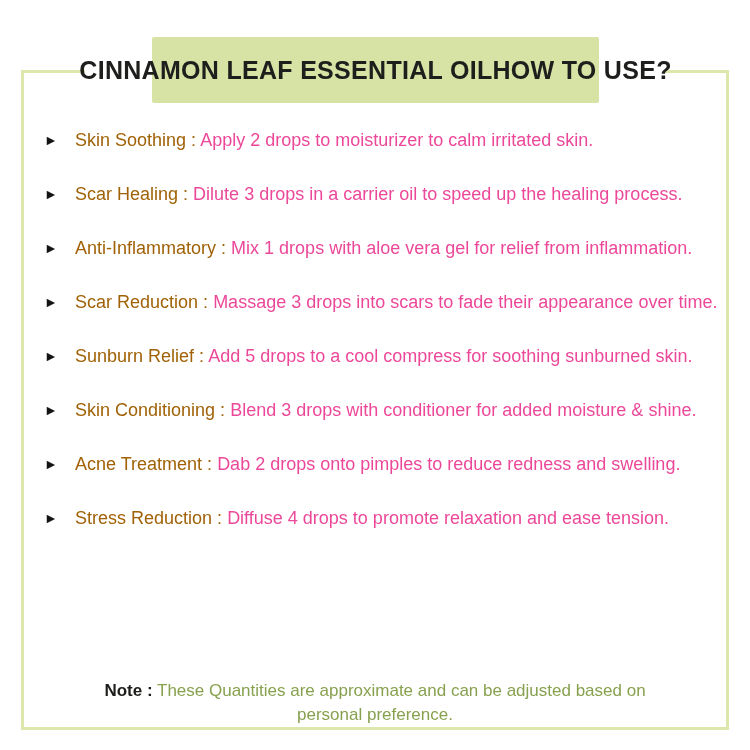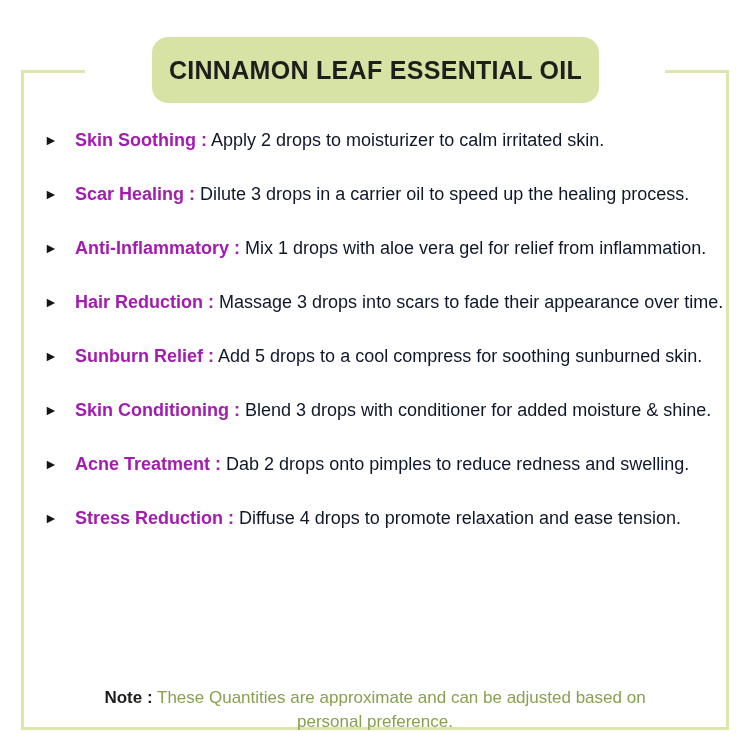--- a/index.html
+++ b/index.html
@@ -25,21 +25,21 @@
   .f-topleft  { left: 21px;  top: 70px;  width: 64px;  height: 3px;  }
   .f-topright { left: 665px; top: 70px;  width: 64px;  height: 3px;  }
   
   .header-box {
     position: absolute;
     left: 152px;
     top: 37px;
     width: 447px;
     height: 66px;
     background: #d6e3a5;
-    border-radius: 16px;
+    border-radius: 2px;
     display: flex;
     flex-direction: row;
     align-items: center;
     justify-content: center;
     z-index: 2;
   }
   .header-line {
     font-size: 25px;
     line-height: 31px;
     font-weight: bold;
@@ -67,59 +67,60 @@
     width: 31px;
     font-size: 14px;
     line-height: 25px;
     color: #141414;
   }
   .item-text {
     flex: 1 1 auto;
     min-width: 0;
   }
   .item-label, .item-sep {
-    font-weight: bold;
-    color: #a21caf;
+    font-weight: normal;
+    color: #a16207;
   }
   .item-desc {
-    color: #0f172a;
+    color: #ec4899;
   }
   
   .note {
     position: absolute;
     left: 0;
     top: 675px;
     width: 100%;
     text-align: center;
     font-size: 17px;
     line-height: 24px;
   }
   .note-inner {
     max-width: 565px;
-    margin: 11px auto;
+    margin: 4px auto;
   }
   .note-label, .note-sep {
     font-weight: bold;
     color: #1d1d1b;
   }
   .note-text {
     color: #87a14e;
   }
 </style>
 </head>
 <body>
 
 <div class="frame-line f-left"></div>
 <div class="frame-line f-right"></div>
 <div class="frame-line f-bottom"></div>
 <div class="frame-line f-topleft"></div>
 <div class="frame-line f-topright"></div>
 
 <div class="header-box">
   <div class="header-line">CINNAMON LEAF ESSENTIAL OIL</div>
+  <div class="header-line">HOW TO USE?</div>
 </div>
 
 <div class="usage-list">
 
   <div class="item">
     <span class="bullet">►</span>
     <span class="item-text"><span class="item-label">Skin Soothing</span> <span class="item-sep">:</span> <span class="item-desc">Apply 2 drops to moisturizer to calm irritated skin.</span></span>
   </div>
 
   <div class="item">
@@ -127,21 +128,21 @@
     <span class="item-text"><span class="item-label">Scar Healing</span> <span class="item-sep">:</span> <span class="item-desc">Dilute 3 drops in a carrier oil to speed up the healing process.</span></span>
   </div>
 
   <div class="item">
     <span class="bullet">►</span>
     <span class="item-text"><span class="item-label">Anti-Inflammatory</span> <span class="item-sep">:</span> <span class="item-desc">Mix 1 drops with aloe vera gel for relief from inflammation.</span></span>
   </div>
 
   <div class="item">
     <span class="bullet">►</span>
-    <span class="item-text"><span class="item-label">Hair Reduction</span> <span class="item-sep">:</span> <span class="item-desc">Massage 3 drops into scars to fade their appearance over time.</span></span>
+    <span class="item-text"><span class="item-label">Scar Reduction</span> <span class="item-sep">:</span> <span class="item-desc">Massage 3 drops into scars to fade their appearance over time.</span></span>
   </div>
 
   <div class="item">
     <span class="bullet">►</span>
     <span class="item-text"><span class="item-label">Sunburn Relief</span> <span class="item-sep">:</span> <span class="item-desc">Add 5 drops to a cool compress for soothing sunburned skin.</span></span>
   </div>
 
   <div class="item">
     <span class="bullet">►</span>
     <span class="item-text"><span class="item-label">Skin Conditioning</span> <span class="item-sep">:</span> <span class="item-desc">Blend 3 drops with conditioner for added moisture &amp; shine.</span></span>

